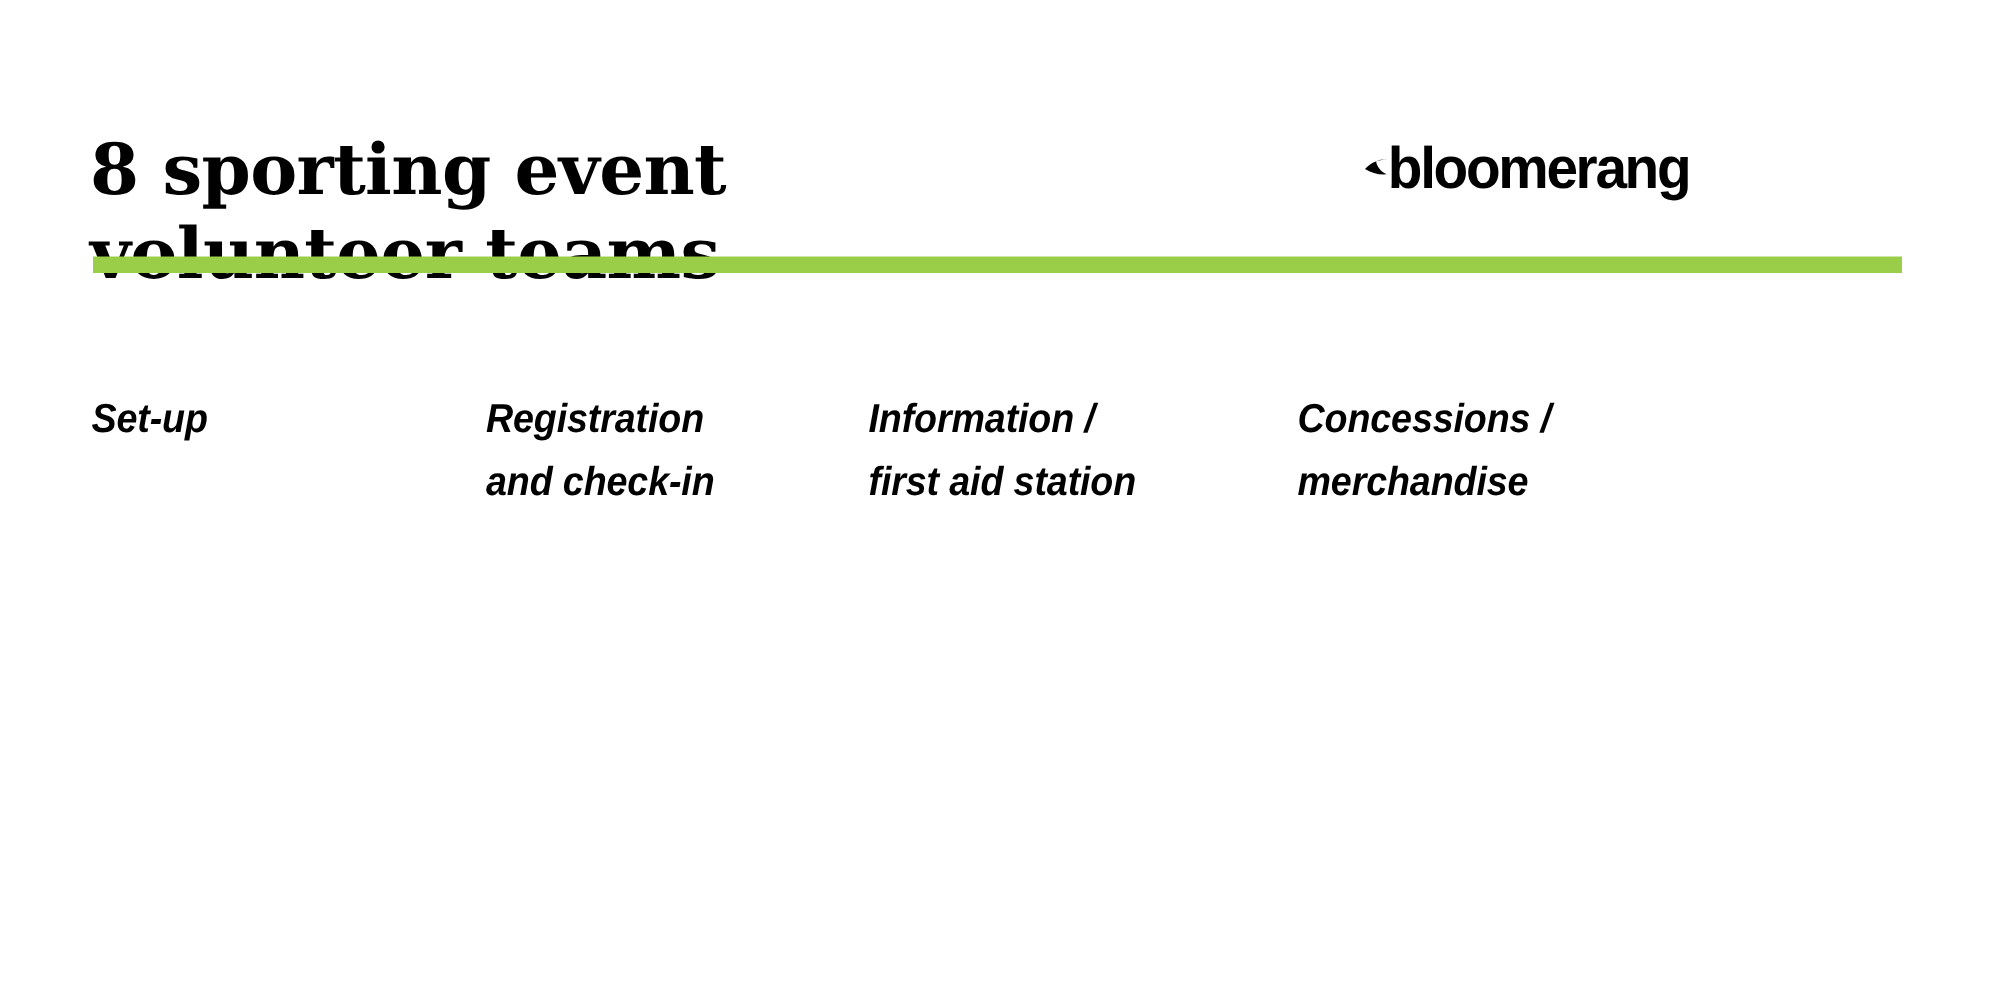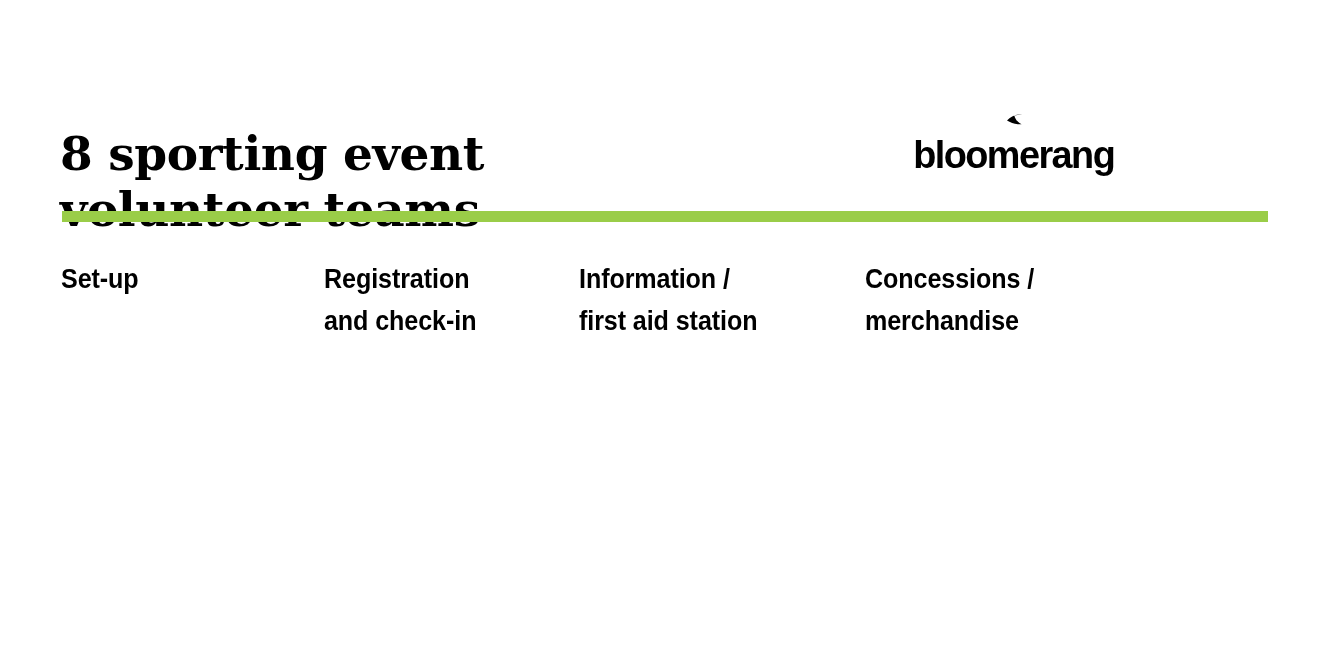--- a/index.html
+++ b/index.html
@@ -20,46 +20,44 @@
     overflow: hidden;
   }
 
   
   #header {
     position: absolute;
     left: 0;
     top: 0;
     width: 1190px;
     height: 190px;
-    margin-top: 40px;
   }
 
   #slide-title {
     position: absolute;
     left: 60px;
     top: 55px;
     width: 700px;
     font-family: "DejaVu Serif", "Liberation Serif", serif;
     font-weight: 700;
     font-size: 47px;
     line-height: 56px;
     letter-spacing: -0.4px;
     color: #000000;
     white-space: pre-line;
   }
 
   #brand-logo {
     position: absolute;
-    right: 76px;
+    right: 64px;
     top: 90px;
     height: 44px;
     display: flex;
     align-items: center;
     justify-content: flex-end;
-    flex-direction: column;
   }
   #brand-mark {
     display: block;
     margin-right: -7px;
     margin-top: 7px;
     flex: none;
   }
   #brand-wordmark {
     font-family: "Liberation Sans", sans-serif;
     font-weight: 700;
@@ -79,20 +77,21 @@
     height: 11px;
     background: #9ACD48;
   }
 
   
   #teams-grid {
     position: absolute;
     left: 0;
     top: 258px;
     width: 1172px;
+    font-style: italic;
   }
   .team-row {
     position: relative;
     height: 198px;
   }
   .team-cell {
     position: absolute;
     top: 0;
     font-family: "Liberation Sans", sans-serif;
     font-weight: 700;

